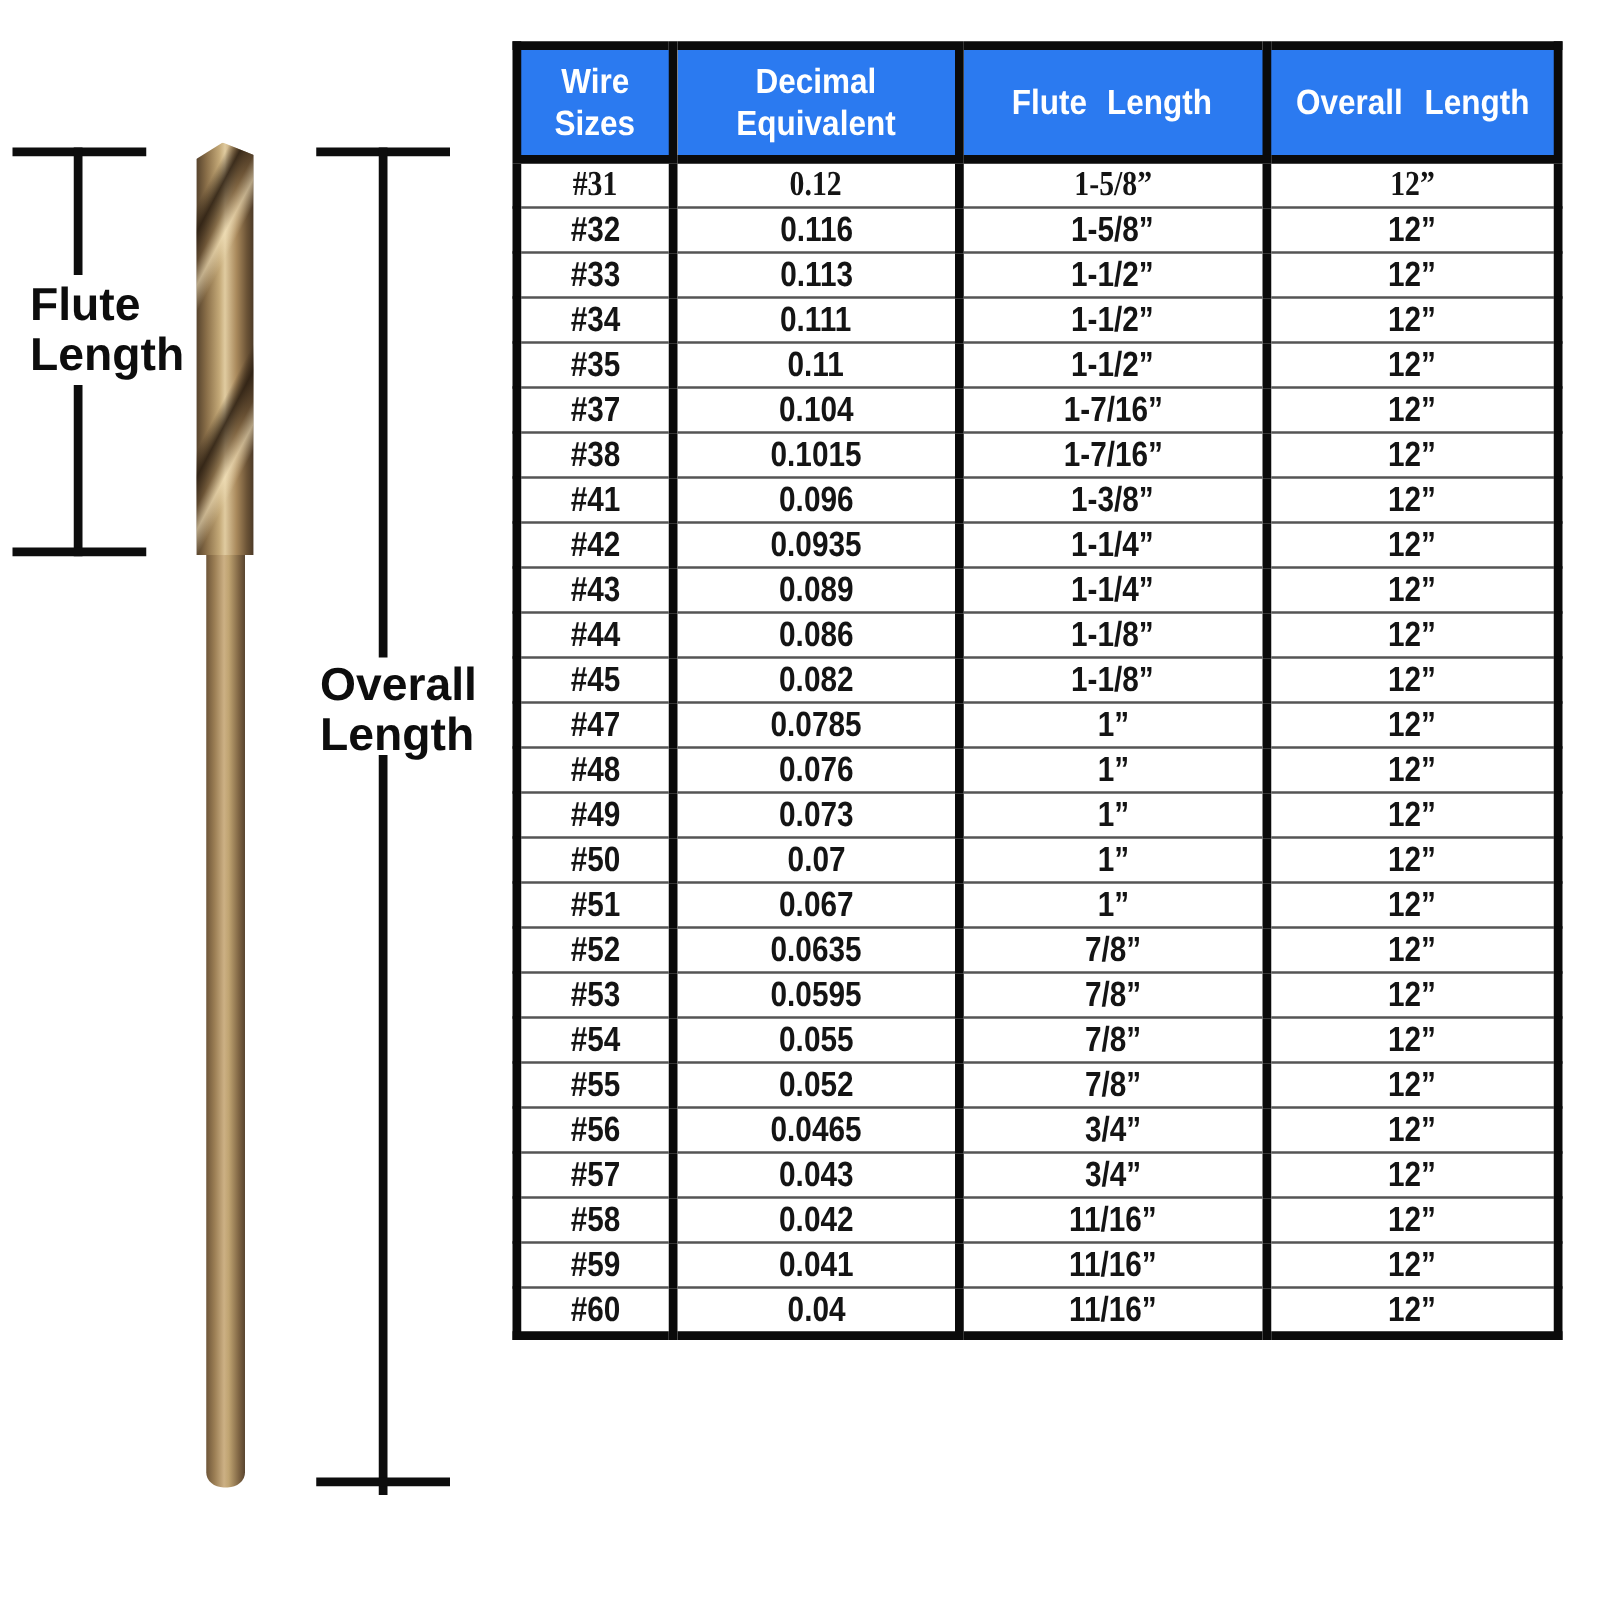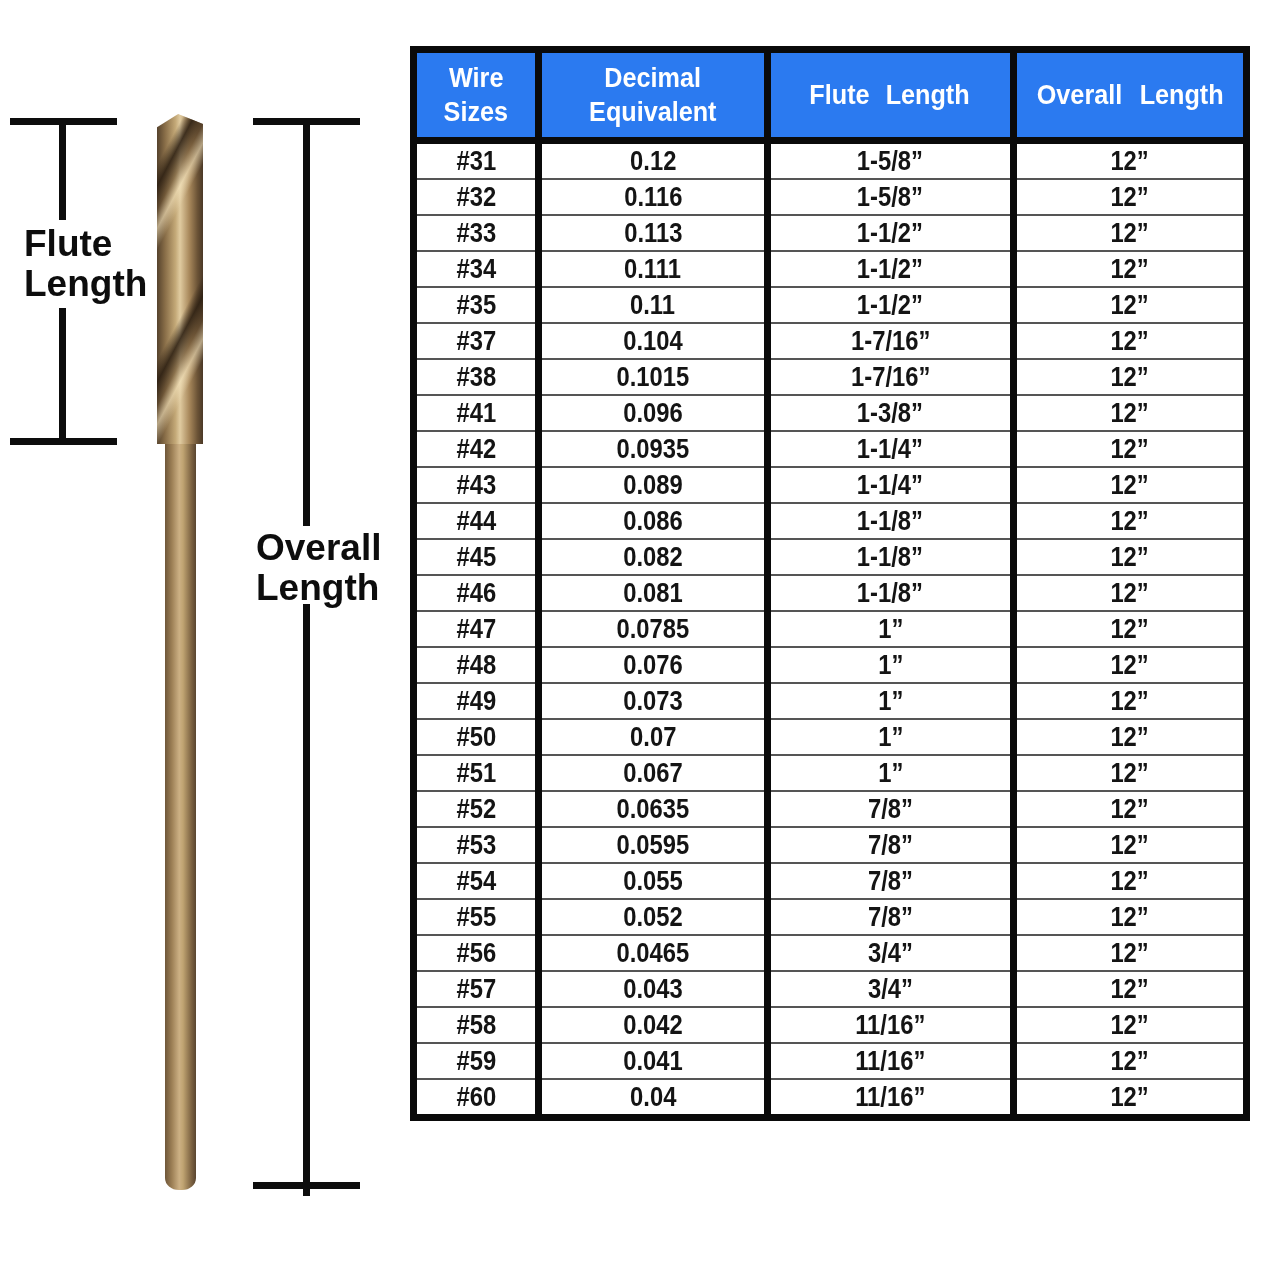--- a/index.html
+++ b/index.html
@@ -37,39 +37,39 @@
       linear-gradient(90deg,#55422c 0%,#8a6f49 18%,#c3a877 40%,#e0cba0 50%,#a9895c 70%,#6b5336 88%,#4a3826 100%);
     clip-path:polygon(0 4%,46% 0%,100% 3%,100% 100%,0 100%);
   }
   .drill-shank{
     width:31px;height:746px;margin-left:8px;
     background:linear-gradient(90deg,#6e5639 0%,#9c7f55 22%,#ccb084 46%,#c0a472 58%,#7d6342 85%,#594530 100%);
     border-radius:0 0 45% 45% / 0 0 12px 12px;
   }
   
   table.size-chart{
-    position:absolute;left:410px;top:46px;width:840px;
+    position:absolute;left:410px;top:33px;width:840px;
     border-collapse:collapse;table-layout:fixed;
     border:7px solid #0a0a0a;
   }
   .size-chart th,.size-chart td{
     padding:0;text-align:center;vertical-align:middle;overflow:hidden;
   }
   .size-chart th{
     background:#2b7af0;color:#ffffff;height:84px;
     font-size:28px;font-weight:700;line-height:34px;
     border-left:7px solid #0a0a0a;border-bottom:7px solid #0a0a0a;
   }
   .size-chart th:first-child{border-left:none;}
   .size-chart td{
     height:34px;font-size:28px;font-weight:700;color:#141414;
     border-left:7px solid #0a0a0a;border-top:2px solid #555555;
   }
   .size-chart td:first-child{border-left:none;}
-  .size-chart tbody tr:first-child td{border-top:none;}
+  .size-chart tbody tr:first-child td{border-top:none;font-family:Liberation Serif, serif;}
   .cz{display:inline-block;transform:scaleX(0.85);transform-origin:center;white-space:nowrap;}
   .hz{display:inline-block;transform:scaleX(0.9);transform-origin:center;white-space:nowrap;}
 </style>
 </head>
 <body>
 
 <div class="canvas">
 
   <div class="dim-part flute-cap-top"></div>
   <div class="dim-part flute-line-top"></div>
@@ -188,26 +188,20 @@
           <td><span class="cz">1-1/8”</span></td>
           <td><span class="cz">12”</span></td>
         </tr>
         <tr>
           <td><span class="cz">#45</span></td>
           <td><span class="cz">0.082</span></td>
           <td><span class="cz">1-1/8”</span></td>
           <td><span class="cz">12”</span></td>
         </tr>
         <tr>
-          <td><span class="cz">#46</span></td>
-          <td><span class="cz">0.081</span></td>
-          <td><span class="cz">1-1/8”</span></td>
-          <td><span class="cz">12”</span></td>
-        </tr>
-        <tr>
           <td><span class="cz">#47</span></td>
           <td><span class="cz">0.0785</span></td>
           <td><span class="cz">1”</span></td>
           <td><span class="cz">12”</span></td>
         </tr>
         <tr>
           <td><span class="cz">#48</span></td>
           <td><span class="cz">0.076</span></td>
           <td><span class="cz">1”</span></td>
           <td><span class="cz">12”</span></td>

